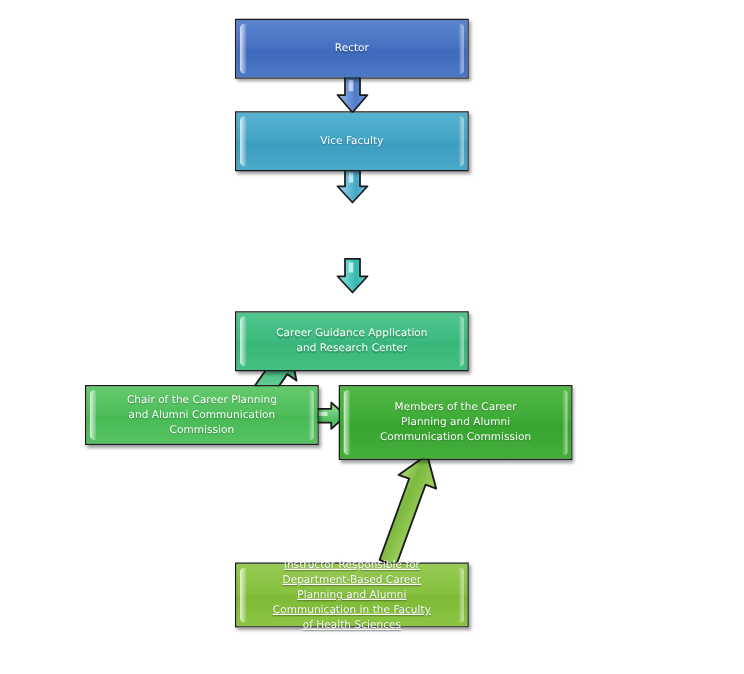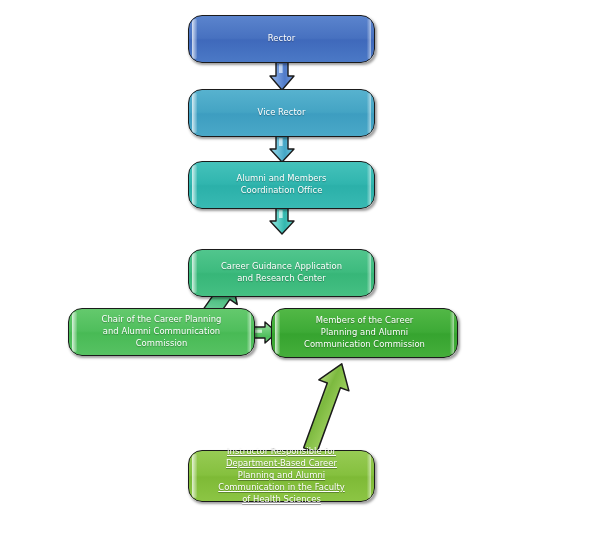--- a/index.html
+++ b/index.html
@@ -20,21 +20,21 @@
     left: 0; top: 0;
     width: 595px;
     height: 539px;
   }
 
   
   .node {
     position: absolute;
     box-sizing: border-box;
     border: 1.6px solid #1b1b1b;
-    border-radius: 14px;
+    border-radius: 0;
     display: flex;
     align-items: center;
     justify-content: center;
     text-align: center;
     color: #ffffff;
     font-size: 8.4px;
     line-height: 1.42;
     letter-spacing: 0.05px;
     padding: 2px 28px;
     box-shadow: 1.5px 2px 2.5px rgba(0,0,0,0.38);
@@ -84,36 +84,33 @@
 </head>
 <body>
 
 <div id="canvas">
 
   <div class="node n-rector" style="left:188px; top:15px; width:187px; height:48px;">
     <span class="label">Rector</span>
   </div>
 
   <div class="node n-vice" style="left:188px; top:89px; width:187px; height:48px;">
-    <span class="label">Vice Rector</span>
-  </div>
-
-  <div class="node n-alumni" style="left:188px; top:161px; width:187px; height:48px;">
-    <span class="label">Alumni and Members Coordination Office</span>
-  </div>
+    <span class="label">Vice Faculty</span>
+  </div>
+
 
   <div class="node n-career" style="left:188px; top:233px; width:187px; height:48px;margin-top:16px;">
     <span class="label">Career Guidance Application and Research Center</span>
   </div>
 
   <div class="node n-chair" style="left:68px; top:308px; width:187px; height:48px;">
     <span class="label">Chair of the Career Planning and Alumni Communication Commission</span>
   </div>
 
-  <div class="node n-members" style="left:271px; top:308px; width:187px; height:50px;">
+  <div class="node n-members" style="left:271px; top:308px; width:187px; height:60px;">
     <span class="label">Members of the Career Planning and Alumni Communication Commission</span>
   </div>
 
   <div class="node n-instr" style="left:188px; top:450px; width:187px; height:52px;text-decoration:underline;">
     <span class="label">Instructor Responsible for Department-Based Career Planning and Alumni Communication in the Faculty of Health Sciences</span>
   </div>
 
   <div class="arrow" style="left:269px; top:61px; width:26px; height:30px;">
     <svg width="26" height="30" viewBox="0 0 26 30">
       <defs>

